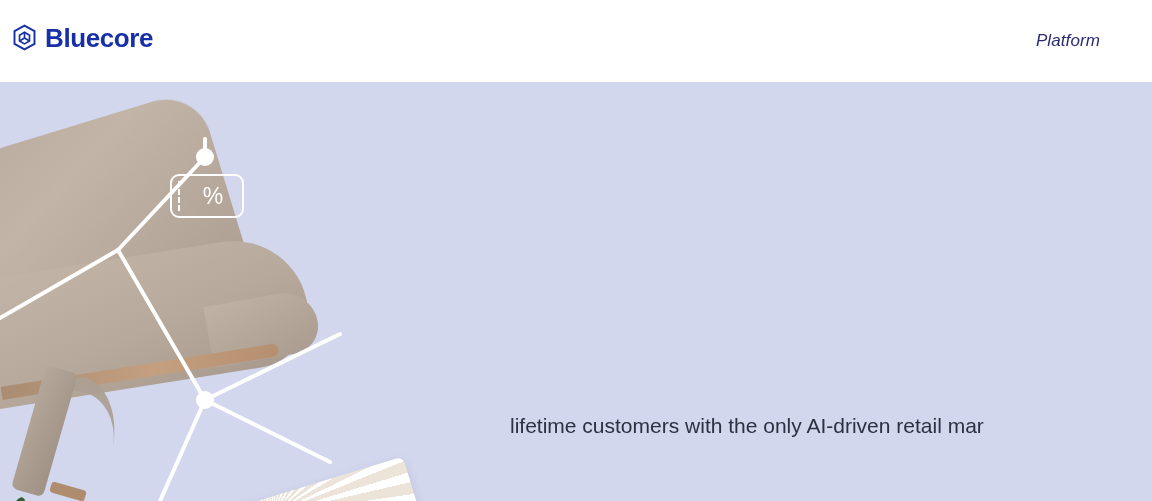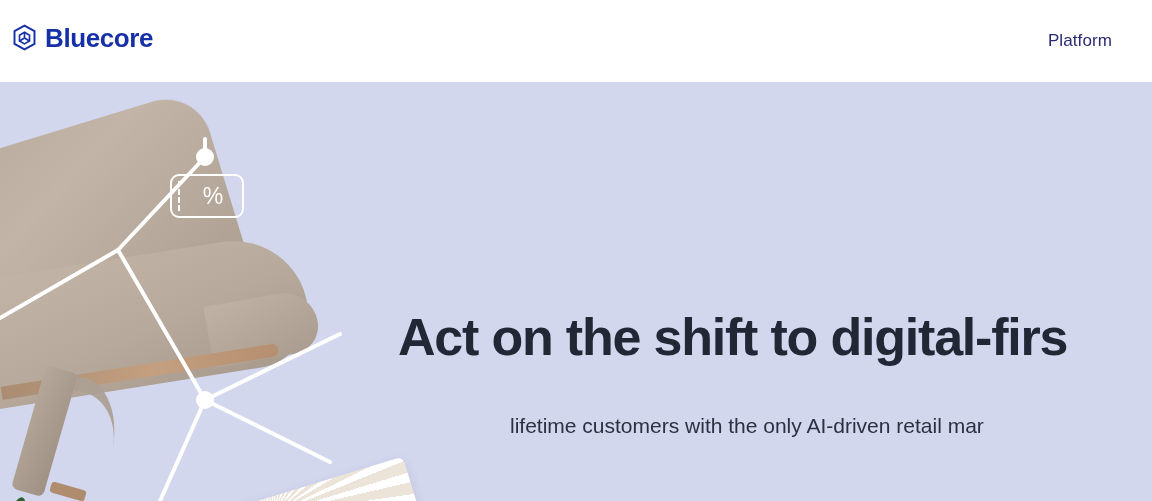--- a/index.html
+++ b/index.html
@@ -25,21 +25,21 @@
   }
   .brand-mark{ width:25px; height:27px; display:block; }
   .brand-name{
     font-size:26px; font-weight:bold;
     letter-spacing:-0.4px;
     color:#1730a8;
     line-height:1;
   }
   .nav{
     position:absolute; right:0; top:0; height:82px;
-    display:flex; align-items:center; padding-right:40px;
+    display:flex; align-items:center; padding-right:52px;font-style:italic;
   }
   .nav-link{
     font-size:17px; color:#2a2a72;
     text-decoration:none; letter-spacing:0.1px;
   }
 
   
   .hero{
     position:absolute; left:0; top:82px;
     width:1152px; height:419px;
@@ -210,19 +210,18 @@
       <circle cx="205" cy="75" r="9"></circle>
       <circle cx="205" cy="318" r="9"></circle>
     </g>
   </svg>
 
   <div class="coupon">
     <span class="perf"></span>
     <span class="pct">%</span>
   </div>
 
-  <h1 class="headline">Act on the shift to digital-firs</h1>
 
   <p class="subcopy">
     <span class="line2">lifetime customers with the only AI-driven retail mar</span>
   </p>
 
 </section>
 
 </body></html>

